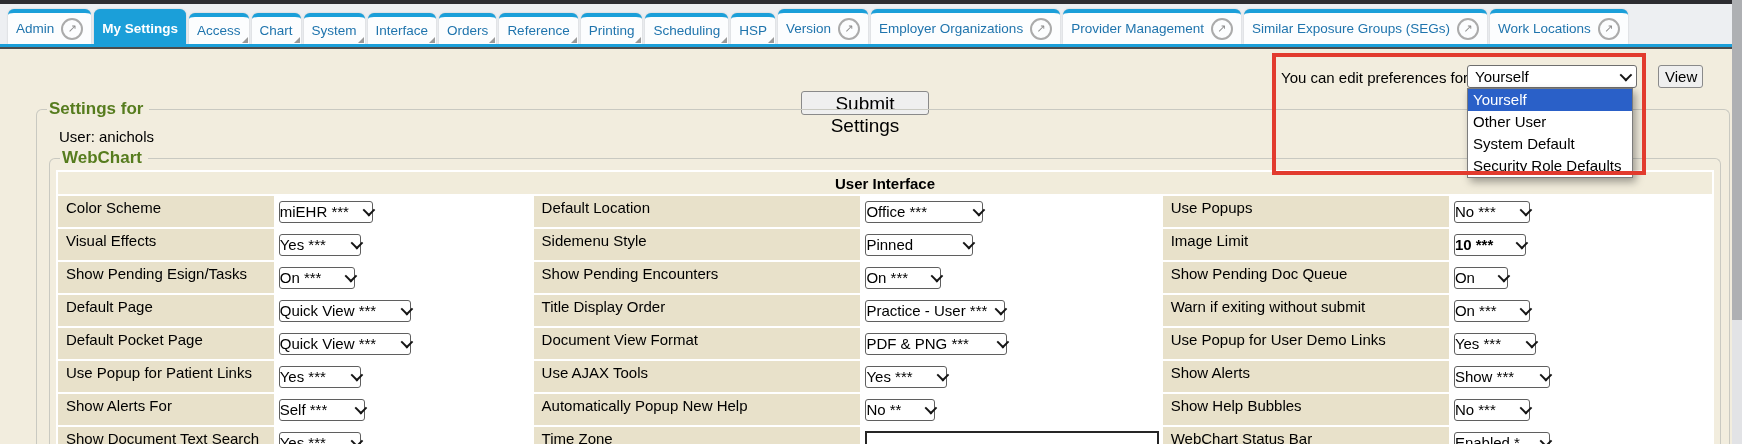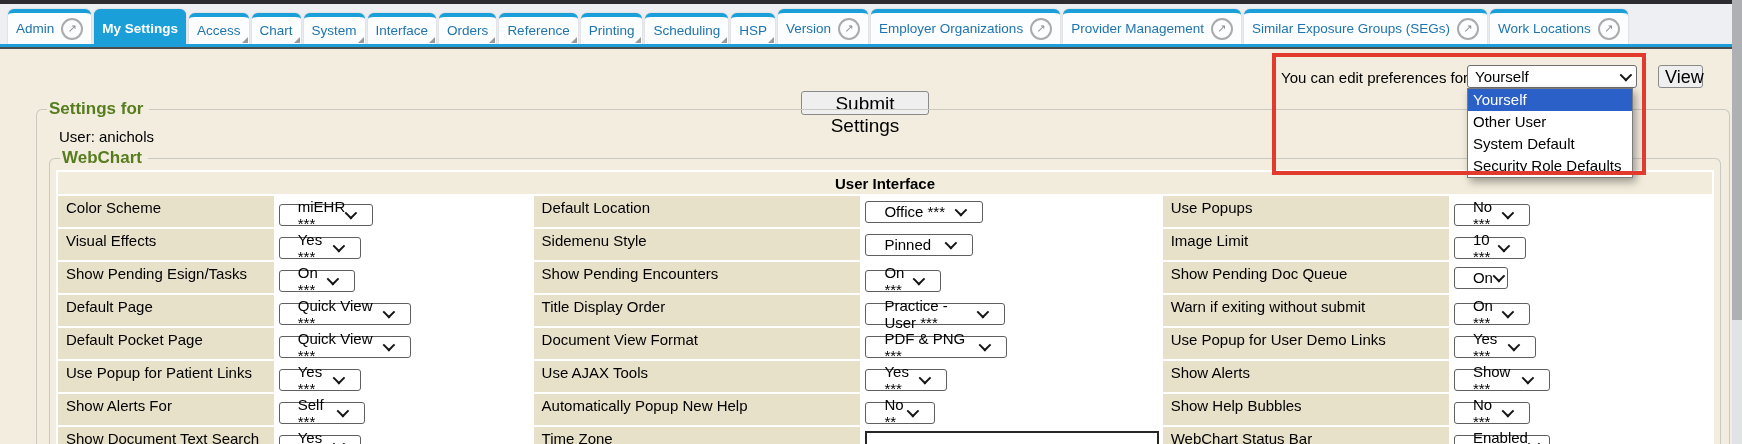--- a/index.html
+++ b/index.html
@@ -32,21 +32,21 @@
           background:#efefef;border:1px solid #8a8a8a;border-radius:3px;font-size:19px;
           font-family:"Liberation Sans",sans-serif;color:#000;cursor:pointer;}
 
   .pref-label{position:absolute;left:1281px;top:20px;font-size:15px;}
   .pref-select{position:absolute;left:1467px;top:16px;width:170px;height:23px;box-sizing:border-box;
           background:#fff;border:1px solid #6e6e6e;border-radius:3px;display:flex;align-items:center;
           justify-content:space-between;padding:0 7px;font-size:15px;cursor:pointer;}
   .chev{width:7px;height:7px;border-right:2px solid #151515;border-bottom:2px solid #151515;
         transform:rotate(45deg) translateY(-2px);flex:0 0 auto;}
   .view-btn{position:absolute;left:1658px;top:16px;width:45px;height:23px;background:#efefef;
-        border:1px solid #8a8a8a;border-radius:3px;font-size:18px;font-family:"Liberation Sans",sans-serif;
+        border:1px solid #8a8a8a;border-radius:3px;font-size:15px;font-family:"Liberation Sans",sans-serif;
         color:#000;cursor:pointer;}
   .pref-list{position:absolute;left:1467px;top:39px;width:164px;background:#ffffff;
         border:1px solid #7c7c7c;box-shadow:3px 4px 8px rgba(0,0,0,.35);z-index:30;}
   .pref-list .opt{font-size:15px;padding:2px 5px;height:18px;line-height:18px;cursor:pointer;}
   .pref-list .opt.selected{background:#2a60c8;color:#ffffff;}
   .redbox{position:absolute;left:1272px;top:4px;width:374px;height:122px;box-sizing:border-box;
         border:4px solid #e23b2e;z-index:40;pointer-events:none;}
 
   
   fieldset{border:1px solid #c9c9c1;border-radius:6px;margin:0;padding:0 6px 6px 6px;background:transparent;}
@@ -55,21 +55,21 @@
   .userline{margin:9px 0 3px 16px;font-size:15px;}
   .fs2{margin:0 2px 0 6px;border-bottom:none;}
 
   
   table.settings{border-collapse:separate;border-spacing:2px;background:#ffffff;width:100%;margin-top:2px;}
   table.settings td{font-size:15px;vertical-align:middle;}
   td.lbl{background:#e8e1ca;height:23px;padding:0 4px 8px 8px;}
   td.val{background:#ffffff;height:23px;padding:1px 2px 1px 3px;}
   tr.sect td{background:#f1ecdb;text-align:center;font-weight:bold;height:20px;}
   .sel{display:inline-flex;align-items:center;justify-content:space-between;box-sizing:border-box;
-       border:1px solid #5f5f5f;border-radius:3px;background:#fff;height:22px;padding:0 18px;
+       border:1px solid #5f5f5f;border-radius:3px;background:#fff;height:22px;padding:0 0;
        font-size:15px;color:#000;cursor:pointer;}
   .tzinput{width:100%;height:23px;border:2px solid #262626;background:#fff;box-sizing:border-box;
        font-size:15px;font-family:"Liberation Sans",sans-serif;padding:0 4px;}
 
   
   .scrollbar{position:absolute;right:0;top:0;width:10px;height:444px;background:#e2e3e6;}
   .scrollbar .thumb{position:absolute;top:0;left:0;width:10px;height:320px;background:#aeb0b3;}
 </style>
 </head>
 <body>
@@ -210,21 +210,21 @@
                 <td class="val"><span class="sel" style="width: 82px;">
                     <span>Yes ***</span>
                     <span class="chev"></span>
                   </span></td>
                 <td class="lbl">Sidemenu Style</td>
                 <td class="val"><span class="sel" style="width: 108px;">
                     <span>Pinned</span>
                     <span class="chev"></span>
                   </span></td>
                 <td class="lbl">Image Limit</td>
-                <td class="val"><span class="sel" style="width: 72px;">
+                <td class="val"><span class="sel" style="width: 72px; font-weight: bold;">
                     <span>10 ***</span>
                     <span class="chev"></span>
                   </span></td>
               </tr>
               <tr>
                 <td class="lbl">Show Pending Esign/Tasks</td>
                 <td class="val"><span class="sel" style="width: 76px;">
                     <span>On ***</span>
                     <span class="chev"></span>
                   </span></td>

